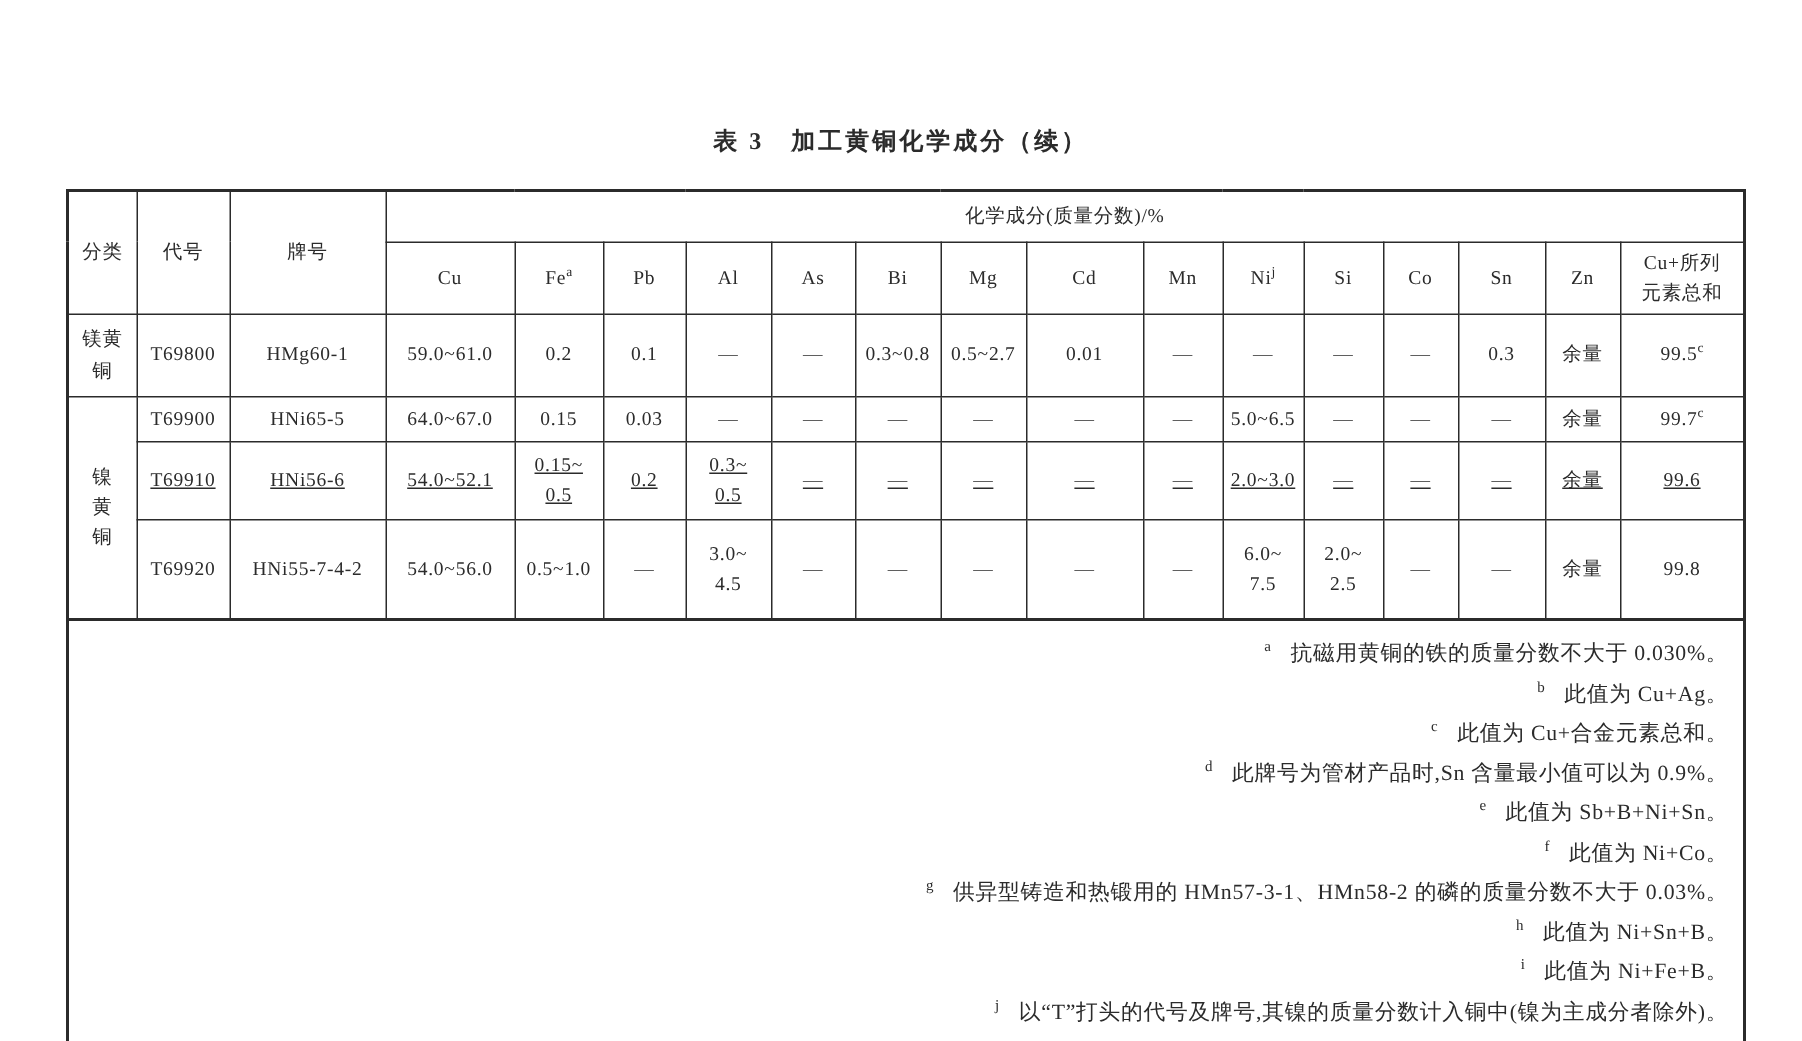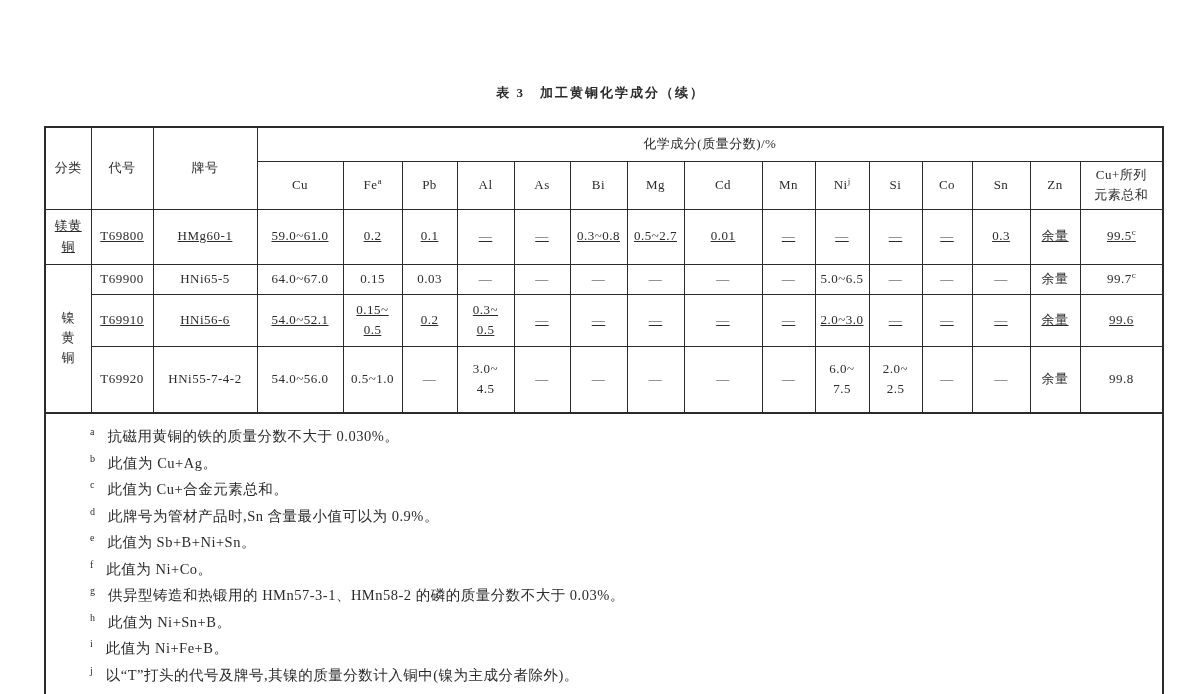--- a/index.html
+++ b/index.html
@@ -10,21 +10,21 @@
     color: #2b2b2b;
     font-family: "Liberation Serif", "DejaVu Serif", serif;
     position: relative;
     overflow: hidden;
   }
   .page-title {
     position: absolute;
     top: 84px; left: 0; width: 100%;
     text-align: center;
     font-weight: bold;
-    font-size: 13px;
+    font-size: 16px;
     letter-spacing: 2px;
   }
   table.comp {
     position: absolute;
     left: 44px; top: 126px;
     width: 1118px;
     border-collapse: collapse;
     table-layout: fixed;
     border: 2px solid #2b2b2b;
   }
@@ -35,38 +35,39 @@
     font-weight: normal;
     font-size: 13px;
     padding: 1px;
     white-space: pre-line;
     line-height: 1.55;
     letter-spacing: 0.5px;
     overflow: hidden;
   }
   tr.h1 { height: 34px; }
   tr.h2 { height: 48px; }
-  tr.r1 { height: 55px; text-decoration: underline; }
+  tr.r1 { height: 55px; }
   tr.r2 { height: 30px; }
   tr.r3 { height: 52px; text-decoration: underline; }
   tr.r4 { height: 67px; }
   th.hd { font-size: 14px; }
   sup { font-size: 9px; line-height: 0; letter-spacing: 0; }
   td.dash { color: #555; }
   tr.fnrow td {
     border-top: 2px solid #2b2b2b;
     text-align: left;
     white-space: normal;
     padding: 9px 10px 10px 44px;
     letter-spacing: 0;
   }
   .fn {
     font-size: 14.5px;
     line-height: 26.5px;
     letter-spacing: 0.5px;
+    text-align: right;
   }
   .fn sup {
     font-size: 10px;
     margin-right: 13px;
     letter-spacing: 0;
   }
 </style>
 </head>
 <body>
 

